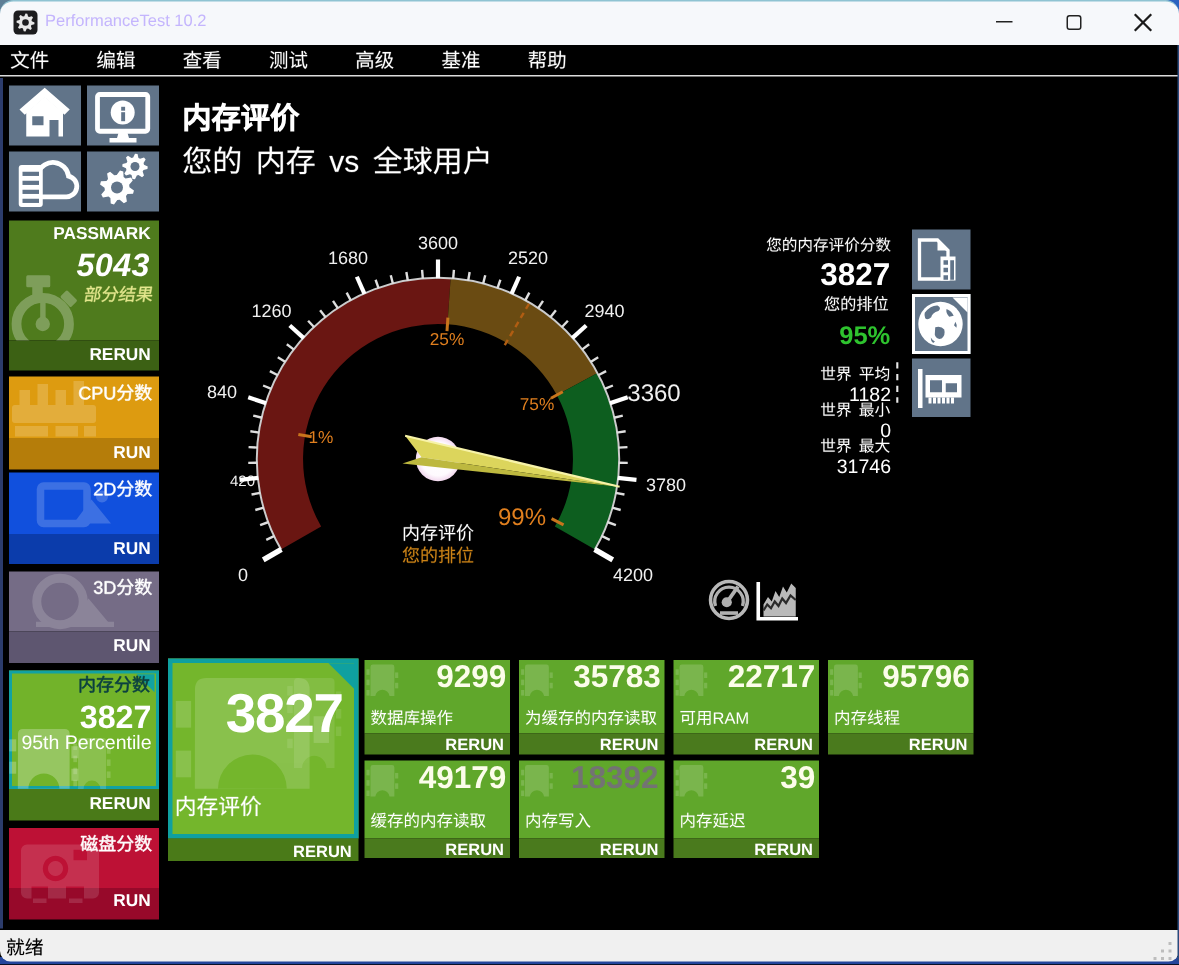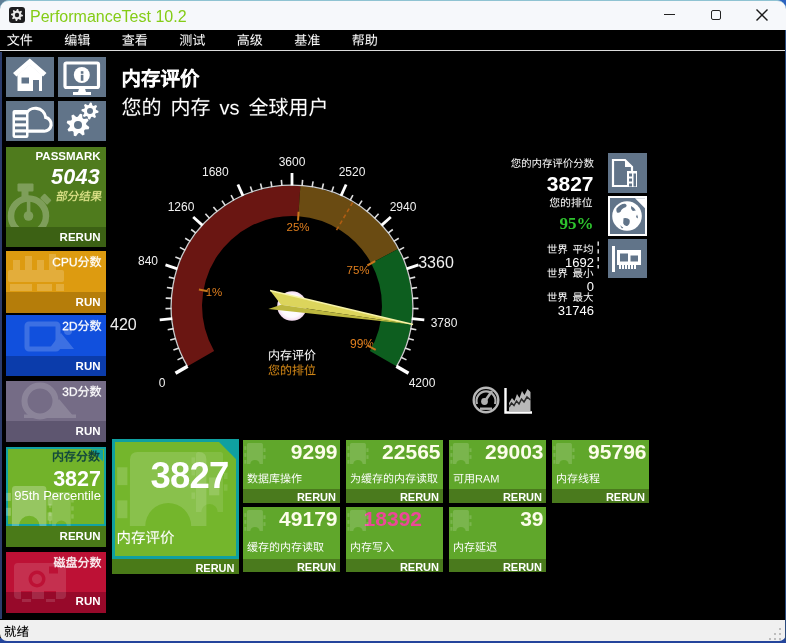--- a/index.html
+++ b/index.html
@@ -1,21 +1,21 @@
 <!DOCTYPE html>
 <html><head><meta charset="utf-8"><style>
 *{margin:0;padding:0;box-sizing:border-box}
 html,body{width:786px;height:643px;overflow:hidden;background:#000;
  font-family:"Liberation Sans",sans-serif;position:relative}
 .abs{position:absolute;white-space:nowrap}
 </style></head><body>
 <div class="abs" style="left:0;top:0;width:10px;height:10px;background:#5e7e96"></div>
 <div class="abs" style="left:776px;top:0;width:10px;height:10px;background:#2b62c0"></div>
 <div class="abs" style="left:0;top:0;width:786px;height:30px;background:#f6f8fb;border-top:1px solid #8fc3d2;border-radius:9px 9px 0 0"></div>
-<div class="abs" style="left:30px;top:8px;font-size:16px;color:#84cc16">PerformanceTest 10.2</div>
+<div class="abs" style="left:30px;top:8px;font-size:11px;color:#c4b5fd">PerformanceTest 10.2</div>
 <div class="abs" style="left:664px;top:14px;width:11px;height:1.4px;background:#222"></div>
 <div class="abs" style="left:711px;top:10px;width:10px;height:10px;border:1.3px solid #222;border-radius:2px"></div>
 <div class="abs" style="left:0;top:30px;width:786px;height:22px;background:#000"></div>
 <div class="abs" style="left:0;top:50.2px;width:786px;height:1.2px;background:#dcdcdc"></div>
 <div class="abs" style="left:0;top:638px;width:786px;height:5px;background:#24459c"></div>
 <div class="abs" style="left:0;top:619.5px;width:786px;height:21.5px;background:#f0f0f0;border-radius:0 0 7px 7px"></div>
 <div class="abs" style="left:0;top:52px;width:1.5px;height:567px;background:#2c3c6c"></div>
 <div class="abs" style="left:784.5px;top:30px;width:1.5px;height:611px;background:#2a4a7c"></div>
 <div class="abs" style="left:778.5px;top:627.5px;width:2.2px;height:2.2px;background:#bdbdbd"></div>
 <div class="abs" style="left:773.5px;top:632.5px;width:2.2px;height:2.2px;background:#bdbdbd"></div>
@@ -41,68 +41,68 @@
 <div class="abs" style="left:5.5px;top:592.0px;width:100px;height:20.5px;background:#97092a"></div>
 <div class="abs" style="right:685.5px;top:150px;font-size:11.5px;color:#fff;font-weight:bold;">PASSMARK</div>
 <div class="abs" style="right:686px;top:165.3px;font-size:21.5px;color:#fff;font-weight:bold;letter-spacing:0.3px;"><i>5043</i></div>
 <div class="abs" style="right:685.5px;top:230.7px;font-size:11.5px;color:#fff;font-weight:bold;">RERUN</div>
 <div class="abs" style="right:685.5px;top:295.9px;font-size:11.5px;color:#fff;font-weight:bold;">RUN</div>
 <div class="abs" style="right:685.5px;top:359.9px;font-size:11.5px;color:#fff;font-weight:bold;">RUN</div>
 <div class="abs" style="right:685.5px;top:424.9px;font-size:11.5px;color:#fff;font-weight:bold;">RUN</div>
 <div class="abs" style="right:685.5px;top:530.2px;font-size:11.5px;color:#fff;font-weight:bold;">RERUN</div>
 <div class="abs" style="right:685.5px;top:595.4px;font-size:11.5px;color:#fff;font-weight:bold;">RUN</div>
 <div class="abs" style="right:192.5px;top:171.6px;font-size:21px;color:#fff;font-weight:bold;">3827</div>
-<div class="abs" style="right:192.5px;top:213.7px;font-size:17px;color:#2ec32e;font-weight:bold;font-family:Liberation Serif, serif;">95%</div>
-<div class="abs" style="right:192px;top:254.5px;font-size:13px;color:#fff;">1692</div>
+<div class="abs" style="right:192.5px;top:213.7px;font-size:17px;color:#2ec32e;font-weight:bold;">95%</div>
+<div class="abs" style="right:192px;top:254.5px;font-size:13px;color:#fff;">1182</div>
 <div class="abs" style="right:192px;top:278.5px;font-size:13px;color:#fff;">0</div>
 <div class="abs" style="right:192px;top:302.5px;font-size:13px;color:#fff;">31746</div>
 <div class="abs" style="left:607.5px;top:153px;width:39.5px;height:39.5px;background:#617489"></div>
 <div class="abs" style="left:607.5px;top:196.3px;width:39.5px;height:39.5px;background:#617489"></div>
 <div class="abs" style="left:607.5px;top:238.6px;width:39.5px;height:39.5px;background:#617489"></div>
 <div class="abs" style="left:607.5px;top:196.3px;width:39.5px;height:39.5px;border:2px solid #fff"></div>
 <div class="abs" style="left:112.3px;top:439.1px;width:127.2px;height:120.2px;background:#74b62c;border:3px solid #0fa0a0"></div>
 <div class="abs" style="left:112.3px;top:559.3px;width:127.2px;height:14.7px;background:#4a7a18"></div>
 <div class="abs" style="right:551.5px;top:561.8px;font-size:11px;color:#fff;font-weight:bold;">RERUN</div>
 <div class="abs" style="left:242.5px;top:440px;width:97px;height:49px;background:#60a72b"></div>
 <div class="abs" style="left:242.5px;top:489px;width:97px;height:14.4px;background:#4a7a1d"></div>
 <div class="abs" style="right:448.5px;top:440.2px;font-size:21px;color:#fcfdea;font-weight:bold;">9299</div>
 <div class="abs" style="right:450.0px;top:490.8px;font-size:11px;color:#fff;font-weight:bold;">RERUN</div>
 <div class="abs" style="left:345.5px;top:440px;width:97px;height:49px;background:#60a72b"></div>
 <div class="abs" style="left:345.5px;top:489px;width:97px;height:14.4px;background:#4a7a1d"></div>
-<div class="abs" style="right:345.5px;top:440.2px;font-size:21px;color:#fcfdea;font-weight:bold;">22565</div>
+<div class="abs" style="right:345.5px;top:440.2px;font-size:21px;color:#fcfdea;font-weight:bold;">35783</div>
 <div class="abs" style="right:347.0px;top:490.8px;font-size:11px;color:#fff;font-weight:bold;">RERUN</div>
 <div class="abs" style="left:448.5px;top:440px;width:97px;height:49px;background:#60a72b"></div>
 <div class="abs" style="left:448.5px;top:489px;width:97px;height:14.4px;background:#4a7a1d"></div>
-<div class="abs" style="right:242.5px;top:440.2px;font-size:21px;color:#fcfdea;font-weight:bold;">29003</div>
+<div class="abs" style="right:242.5px;top:440.2px;font-size:21px;color:#fcfdea;font-weight:bold;">22717</div>
 <div class="abs" style="right:244.0px;top:490.8px;font-size:11px;color:#fff;font-weight:bold;">RERUN</div>
 <div class="abs" style="left:551.5px;top:440px;width:97px;height:49px;background:#60a72b"></div>
 <div class="abs" style="left:551.5px;top:489px;width:97px;height:14.4px;background:#4a7a1d"></div>
 <div class="abs" style="right:139.5px;top:440.2px;font-size:21px;color:#fcfdea;font-weight:bold;">95796</div>
 <div class="abs" style="right:141.0px;top:490.8px;font-size:11px;color:#fff;font-weight:bold;">RERUN</div>
 <div class="abs" style="left:242.5px;top:507.2px;width:97px;height:51.5px;background:#60a72b"></div>
 <div class="abs" style="left:242.5px;top:558.7px;width:97px;height:13.7px;background:#4a7a1d"></div>
 <div class="abs" style="right:448.5px;top:507.4px;font-size:21px;color:#fcfdea;font-weight:bold;">49179</div>
 <div class="abs" style="right:450.0px;top:560.5px;font-size:11px;color:#fff;font-weight:bold;">RERUN</div>
 <div class="abs" style="left:345.5px;top:507.2px;width:97px;height:51.5px;background:#60a72b"></div>
 <div class="abs" style="left:345.5px;top:558.7px;width:97px;height:13.7px;background:#4a7a1d"></div>
-<div class="abs" style="right:364px;top:507.4px;font-size:21px;color:#ec4899;font-weight:bold;margin-left:16px;">18392</div>
+<div class="abs" style="right:347px;top:507.4px;font-size:21px;color:#737373;font-weight:bold;margin-left:16px;">18392</div>
 <div class="abs" style="right:347.0px;top:560.5px;font-size:11px;color:#fff;font-weight:bold;">RERUN</div>
 <div class="abs" style="left:448.5px;top:507.2px;width:97px;height:51.5px;background:#60a72b"></div>
 <div class="abs" style="left:448.5px;top:558.7px;width:97px;height:13.7px;background:#4a7a1d"></div>
 <div class="abs" style="right:242.5px;top:507.4px;font-size:21px;color:#fcfdea;font-weight:bold;">39</div>
 <div class="abs" style="right:244.0px;top:560.5px;font-size:11px;color:#fff;font-weight:bold;">RERUN</div>
 <div class="abs" style="left:184px;top:286px;width:60px;text-align:center;font-size:11.5px;color:#e07f1e">1%</div>
 <div class="abs" style="left:268px;top:221px;width:60px;text-align:center;font-size:11.5px;color:#e07f1e">25%</div>
 <div class="abs" style="left:328px;top:264px;width:60px;text-align:center;font-size:11.5px;color:#e07f1e">75%</div>
-<div class="abs" style="left:332px;top:337px;width:60px;text-align:center;font-size:12px;color:#e07f1e">99%</div>
+<div class="abs" style="left:332px;top:337px;width:60px;text-align:left;font-size:16px;color:#e07f1e">99%</div>
 <div class="abs" style="left:132px;top:376px;width:60px;text-align:center;font-size:12px;color:#f0f0f0">0</div>
-<div class="abs" style="left:110px;top:316px;width:60px;text-align:left;font-size:16px;color:#f0f0f0">420</div>
+<div class="abs" style="left:110px;top:316px;width:60px;text-align:right;font-size:10px;color:#f0f0f0">420</div>
 <div class="abs" style="left:118px;top:254px;width:60px;text-align:center;font-size:12px;color:#f0f0f0">840</div>
 <div class="abs" style="left:151px;top:200px;width:60px;text-align:center;font-size:12px;color:#f0f0f0">1260</div>
-<div class="abs" style="left:202px;top:165px;width:60px;font-size:12px;color:#f0f0f0">1680</div>
+<div class="abs" style="left:202px;top:165px;width:60px;text-align:center;font-size:12px;color:#f0f0f0">1680</div>
 <div class="abs" style="left:262px;top:155px;width:60px;text-align:center;font-size:12px;color:#f0f0f0">3600</div>
 <div class="abs" style="left:322px;top:165px;width:60px;text-align:center;font-size:12px;color:#f0f0f0">2520</div>
 <div class="abs" style="left:373px;top:200px;width:60px;text-align:center;font-size:12px;color:#f0f0f0">2940</div>
 <div class="abs" style="left:406px;top:254px;width:60px;text-align:center;font-size:16px;color:#f0f0f0">3360</div>
 <div class="abs" style="left:414px;top:316px;width:60px;text-align:center;font-size:12px;color:#f0f0f0">3780</div>
 <div class="abs" style="left:392px;top:376px;width:60px;text-align:center;font-size:12px;color:#f0f0f0">4200</div>
 <svg class="abs" style="left:0;top:0" width="786" height="643" viewBox="0 0 786 643">
     <defs>
       <path id="g32" d="M50 0V62Q75 119 111 163Q147 207 187 242Q226 277 265 308Q304 338 335 368Q366 398 385 432Q405 465 405 507Q405 563 372 595Q338 626 279 626Q223 626 187 595Q150 565 144 510L54 518Q64 601 124 649Q185 698 279 698Q383 698 439 649Q495 600 495 510Q495 470 477 430Q458 391 422 351Q386 312 284 229Q228 183 195 146Q162 109 147 75H506V0Z"></path>
       <path id="g33" d="M512 190Q512 95 452 42Q391 -10 279 -10Q174 -10 112 37Q50 84 38 177L129 185Q146 63 279 63Q345 63 383 96Q421 128 421 193Q421 249 378 281Q334 312 253 312H203V388H251Q323 388 363 420Q403 451 403 507Q403 562 370 594Q338 626 274 626Q216 626 180 596Q144 566 138 512L50 519Q60 604 120 651Q180 698 275 698Q378 698 436 650Q493 602 493 516Q493 450 456 409Q419 368 349 353V351Q426 343 469 299Q512 256 512 190Z"></path>

